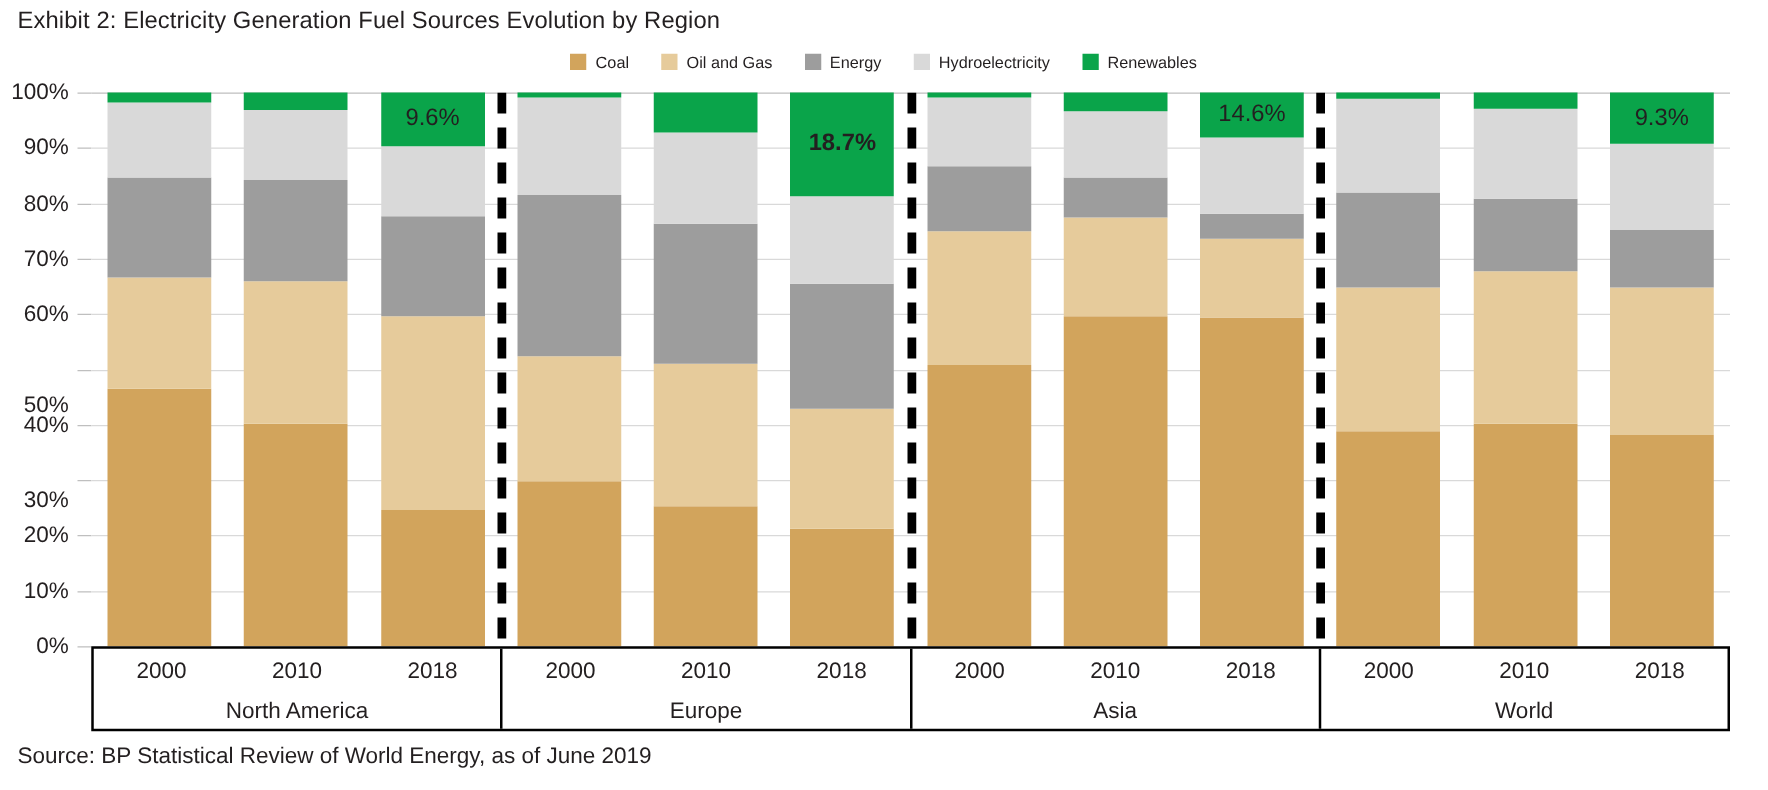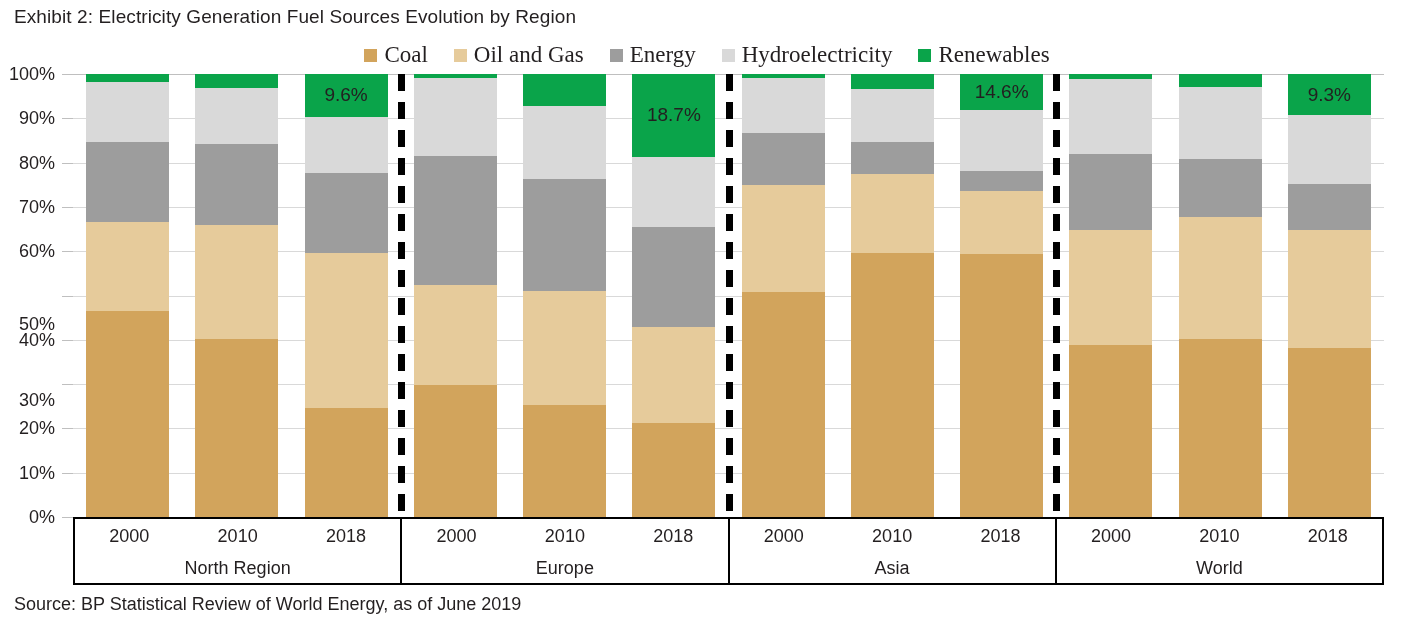--- a/index.html
+++ b/index.html
@@ -35,24 +35,23 @@
     width: 1414px;
     display: flex;
     justify-content: center;
     align-items: center;
     gap: 26px;
   }
   .legend-item {
     display: flex;
     align-items: center;
     gap: 7px;
-    font-size: 23px;
+    font-size: 13px;
     color: #231f20;
     white-space: nowrap;
-    font-family: Liberation Serif, serif;
   }
   .legend-swatch {
     width: 13px;
     height: 13px;
     flex: 0 0 13px;
     display: block;
   }
 
   
   #plot-area {
@@ -319,21 +318,21 @@
             <div class="seg" style="background: rgb(217, 217, 217); height: 16.5%; bottom: 76.2%;"></div>
             <div class="seg" style="background: rgb(10, 164, 74); height: 7.3%; bottom: 92.7%;"></div>
           </div>
         </div>
         <div class="bar-slot">
           <div class="bar">
             <div class="seg" style="background: rgb(210, 164, 92); height: 21.3%; bottom: 0%;"></div>
             <div class="seg" style="background: rgb(230, 203, 155); height: 21.5%; bottom: 21.3%;"></div>
             <div class="seg" style="background: rgb(157, 157, 157); height: 22.7%; bottom: 42.8%;"></div>
             <div class="seg" style="background: rgb(217, 217, 217); height: 15.8%; bottom: 65.5%;"></div>
-            <div class="seg" style="background: rgb(10, 164, 74); height: 18.7%; bottom: 81.3%;">
+            <div class="seg" style="background: rgb(10, 164, 74); height: 18.7%; bottom: 81.3%; font-weight: bold;">
               <span class="seg-label">18.7%</span>
             </div>
           </div>
         </div>
       </div>
       <div class="region-group">
         <div class="bar-slot">
           <div class="bar">
             <div class="seg" style="background: rgb(210, 164, 92); height: 50.8%; bottom: 0%;"></div>
             <div class="seg" style="background: rgb(230, 203, 155); height: 24.1%; bottom: 50.8%;"></div>
@@ -400,21 +399,21 @@
     <div class="region-divider" style="left: 75%; margin-left: -3px;"></div>
   </div>
 
 <div id="x-axis">
     <div class="x-region">
       <div class="x-years">
         <div class="x-year">2000</div>
         <div class="x-year">2010</div>
         <div class="x-year">2018</div>
       </div>
-      <div class="x-region-name">North Region</div>
+      <div class="x-region-name">North America</div>
     </div>
     <div class="x-region">
       <div class="x-years">
         <div class="x-year">2000</div>
         <div class="x-year">2010</div>
         <div class="x-year">2018</div>
       </div>
       <div class="x-region-name">Europe</div>
     </div>
     <div class="x-region">

